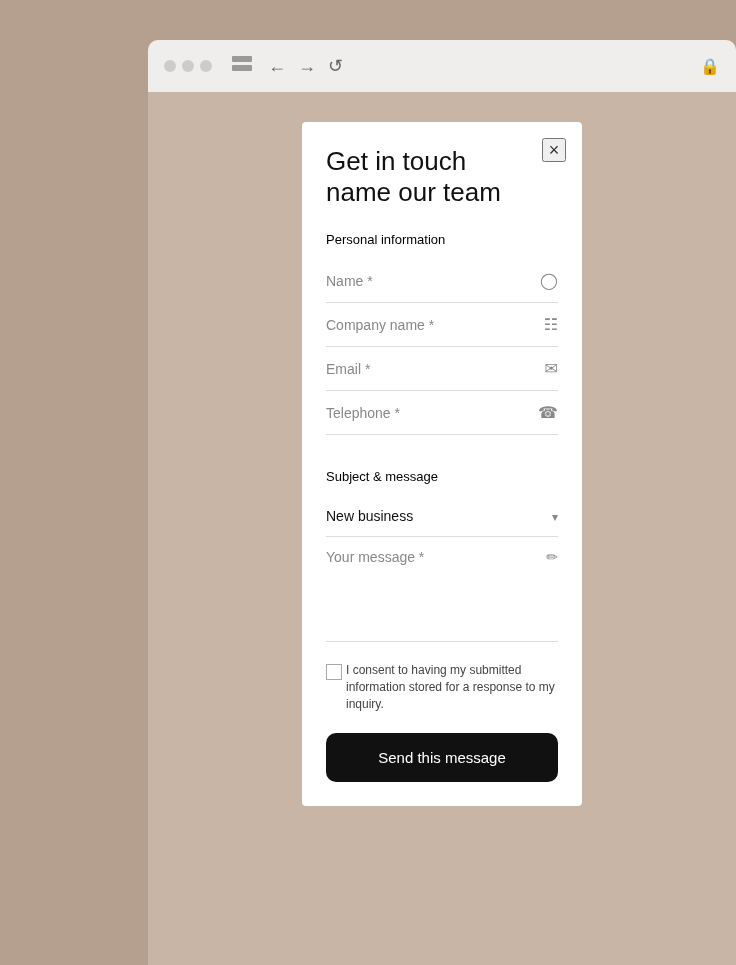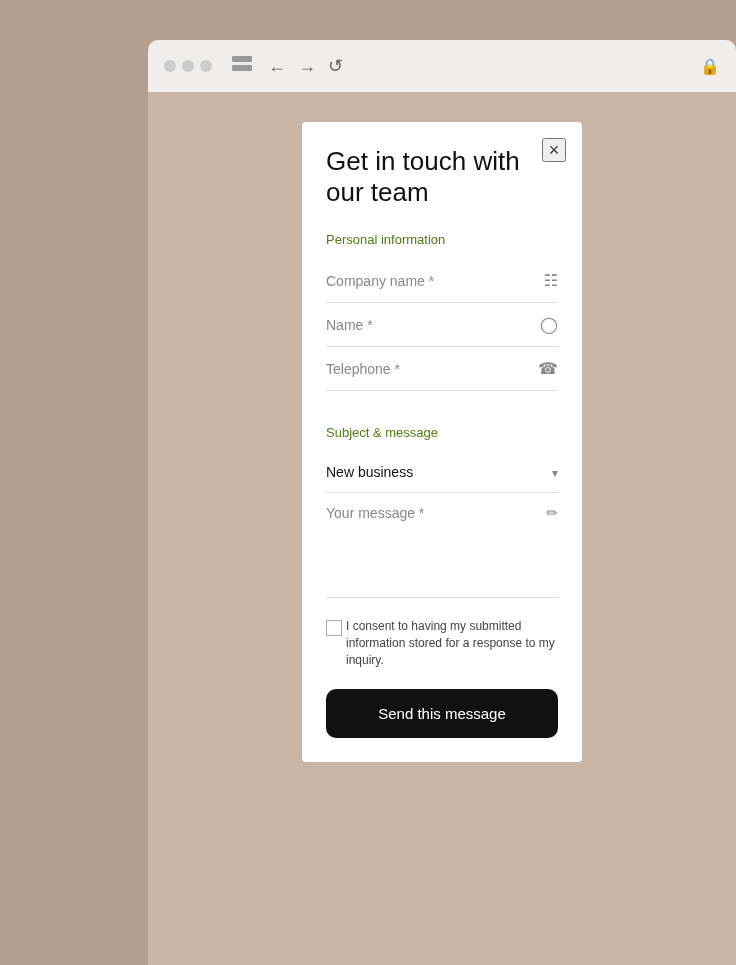--- a/index.html
+++ b/index.html
@@ -125,21 +125,21 @@
       font-size: 26px;
       font-weight: 400;
       color: #111;
       line-height: 1.2;
       margin-bottom: 24px;
       padding-right: 20px;
     }
 
     .section-label {
       font-size: 13px;
-      color: #4d7c0f;
+      color: #000000;
       margin-bottom: 12px;
       font-weight: 400;
     }
 
     .form-field {
       position: relative;
       border-bottom: 1px solid #ddd;
       margin-bottom: 0;
       display: flex;
       align-items: center;
@@ -284,36 +284,40 @@
       <span>↺</span>
     </div>
     <span class="browser-lock">🔒</span>
   </div>
 
   <div class="browser-content">
 
     <div class="modal-card">
       <button class="modal-close">×</button>
 
-      <h1 class="modal-title">Get in touch with our team</h1>
+      <h1 class="modal-title">Get in touch name our team</h1>
 
       
       <div class="form-section">
         <div class="section-label">Personal information</div>
 
         <div class="form-field">
+          <input type="text" placeholder="Name *" style="">
+          <span class="field-icon">◯</span>
+        </div>
+
+        <div class="form-field">
           <input type="text" placeholder="Company name *" style="">
           <span class="field-icon">☷</span>
         </div>
 
         <div class="form-field">
-          <input type="text" placeholder="Name *" style="">
-          <span class="field-icon">◯</span>
-        </div>
-
+          <input type="email" placeholder="Email *" style="">
+          <span class="field-icon">✉</span>
+        </div>
 
         <div class="form-field">
           <input type="tel" placeholder="Telephone *" style="">
           <span class="field-icon">☎</span>
         </div>
       </div>
 
       
       <div class="subject-section">
         <div class="section-label">Subject &amp; message</div>

